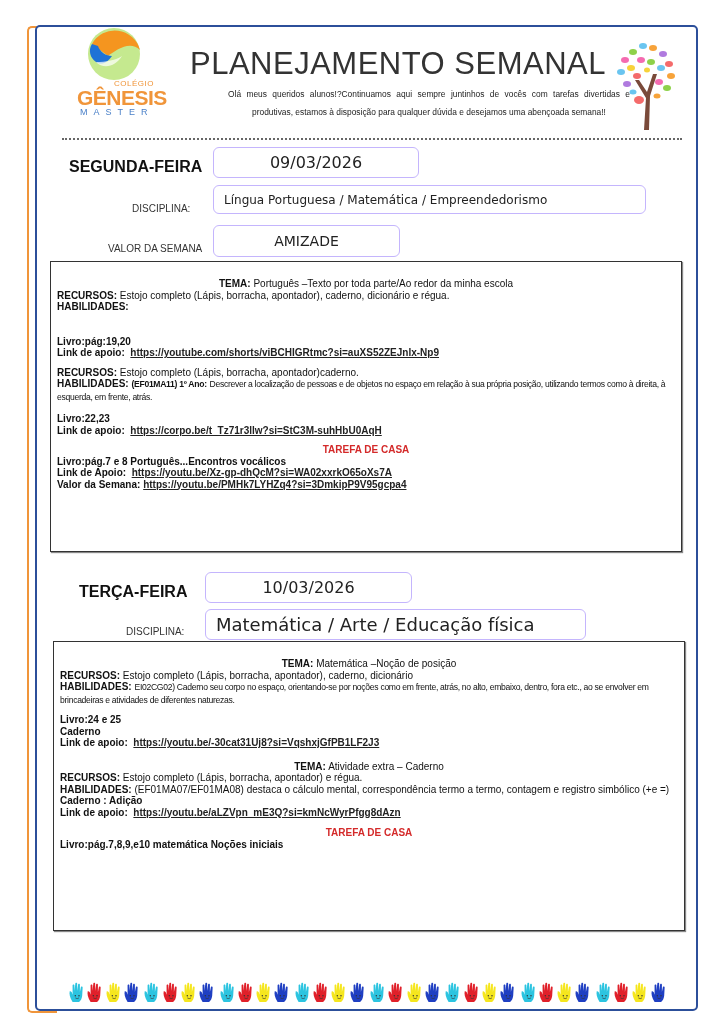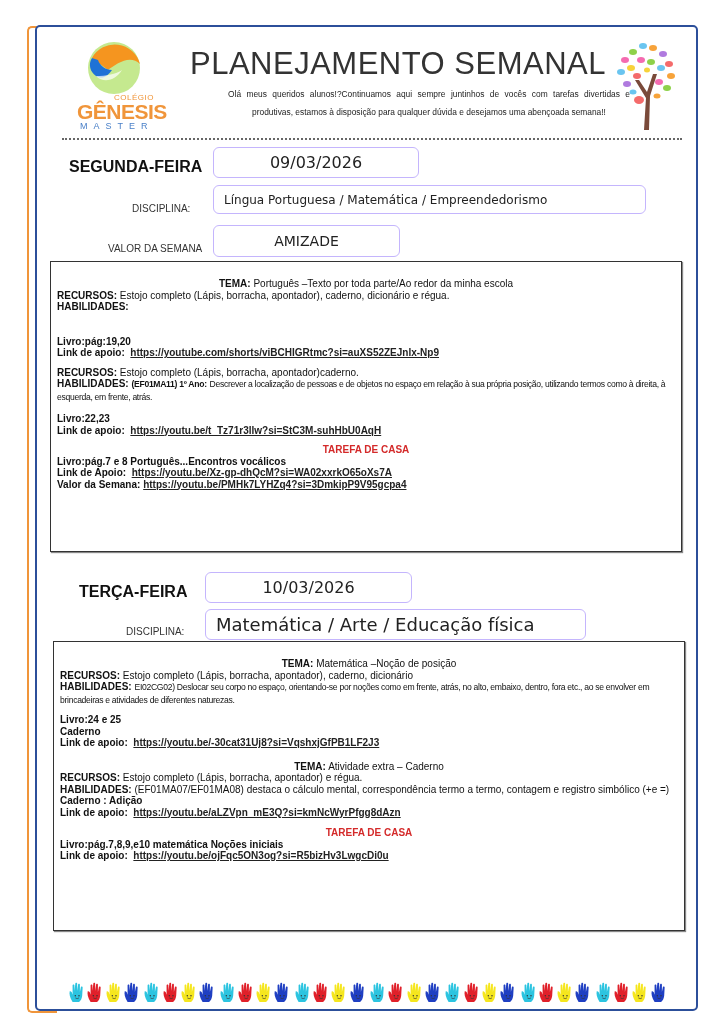--- a/index.html
+++ b/index.html
@@ -4,21 +4,21 @@
 <style>
   * { box-sizing: border-box; margin: 0; padding: 0; }
   html, body { width: 722px; height: 1023px; background: #ffffff; overflow: hidden; }
   body { position: relative; font-family: "Liberation Sans", sans-serif; color: #111; }
 
   .orange-frame { position: absolute; left: 27px; top: 26px; width: 30px; height: 987px;
     border: 2px solid #f0953a; border-right: none; border-radius: 5px 0 0 5px; }
   .blue-frame { position: absolute; left: 35px; top: 25px; width: 663px; height: 986px;
     border: 2px solid #2c4f9a; border-radius: 5px; background: #fff; }
 
-  .logo { position: absolute; left: 74px; top: 40px; width: 80px; height: 90px; text-decoration: underline; }
+  .logo { position: absolute; left: 74px; top: 26px; width: 80px; height: 90px; text-decoration: underline; }
   .logo svg { display: block; margin: 0 auto; }
   .logo .colegio { position: absolute; left: 40px; top: 53px; font-size: 8px; color: #f0953a; letter-spacing: 0.5px; }
   .logo .genesis { position: absolute; left: 3px; top: 60px; font-size: 21px; font-weight: bold; color: #f0953a; letter-spacing: -0.5px; }
   .logo .master { position: absolute; left: 6px; top: 81px; font-size: 9px; color: #4a80c8; letter-spacing: 6px; }
 
   .title { position: absolute; left: 190px; top: 46px; font-size: 31px; color: #333; letter-spacing: 0.5px; }
   .intro { position: absolute; left: 188px; top: 86px; width: 402px; font-size: 8.4px; line-height: 17.5px; color: #222; text-align: justify; text-align-last: center; margin-left: 40px; }
 
   .tree { position: absolute; left: 613px; top: 38px; width: 66px; height: 92px; }
   .dotted { position: absolute; left: 62px; top: 138px; width: 620px; border-top: 2px dotted #666; }
@@ -107,54 +107,53 @@
   <div class="gap"></div>
     <div class="gap"></div>
   <div class="lbl">Livro:pág:19,20</div>
   <div><span class="lbl">Link de apoio:</span>&nbsp; <a class="link">https://youtube.com/shorts/viBCHIGRtmc?si=auXS52ZEJnlx-Np9</a></div>
   <div class="gap" style="height:8px"></div>
 
   <div><b>RECURSOS:</b> <span>Estojo completo (Lápis, borracha, apontador)caderno.</span></div>
   <div><b>HABILIDADES:</b> <b class="hab">(EF01MA11) 1º Ano:</b> <span class="hab">Descrever a localização de pessoas e de objetos no espaço em relação à sua própria posição, utilizando termos como à direita, à esquerda, em frente, atrás.</span></div>
   <div class="gap" style="height:10px"></div>
   <div class="lbl">Livro:22,23</div>
-  <div><span class="lbl">Link de apoio:</span>&nbsp; <a class="link">https://youtu.be/t_Tz71r3llw?si=StC3M-suhHbU0AqH</a></div>
+  <div><span class="lbl">Link de apoio:</span>&nbsp; <a class="link">https://corpo.be/t_Tz71r3llw?si=StC3M-suhHbU0AqH</a></div>
   <div class="gap" style="height:8px"></div>
 
   <div class="tarefa">TAREFA  DE CASA</div>
   <div class="lbl">Livro:pág.7  e 8 Português...Encontros  vocálicos</div>
   <div><span class="lbl">Link de Apoio:</span>&nbsp; <a class="link">https://youtu.be/Xz-gp-dhQcM?si=WA02xxrkO65oXs7A</a></div>
   <div><span class="lbl">Valor da Semana:</span> <a class="link">https://youtu.be/PMHk7LYHZq4?si=3DmkipP9V95gcpa4</a></div>
 </div>
 
 <div class="day-label" style="left:79px; top:583px;">TERÇA-FEIRA</div>
 <div class="rbox center" style="left:205px; top:572px; width:207px; height:31px; font-size:16px;">10/03/2026</div>
 
 <div class="small-label" style="left:126px; top:626px;">DISCIPLINA:</div>
 <div class="rbox" style="left:205px; top:609px; width:381px; height:31px; font-size:18px; padding-left:10px;">Matemática / Arte / Educação física</div>
 
 <div class="content" style="left:53px; top:641px; width:632px; height:290px;">
   <div class="center"><b>TEMA:</b> <span>Matemática –Noção de posição</span></div>
   <div><b>RECURSOS:</b> <span>Estojo completo (Lápis, borracha, apontador), caderno, dicionário</span></div>
-  <div><b>HABILIDADES:</b> <span class="hab">EI02CG02) Deslocar seu corpo no espaço, orientando-se por noções como em frente, atrás, no alto, embaixo, dentro, fora etc., ao se envolver em brincadeiras e atividades de diferentes naturezas.</span></div>
+  <div><b>HABILIDADES:</b> <span class="hab">EI02CG02) Caderno seu corpo no espaço, orientando-se por noções como em frente, atrás, no alto, embaixo, dentro, fora etc., ao se envolver em brincadeiras e atividades de diferentes naturezas.</span></div>
   <div class="gap" style="height:8px"></div>
   <div class="lbl">Livro:24  e 25</div>
   <div class="lbl">Caderno</div>
   <div><span class="lbl">Link de apoio:</span>&nbsp; <a class="link">https://youtu.be/-30cat31Uj8?si=VqshxjGfPB1LF2J3</a></div>
 
   <div class="center"><b>TEMA:</b> <span>Atividade  extra – Caderno</span></div>
   <div><b>RECURSOS:</b> <span>Estojo completo (Lápis, borracha, apontador) e régua.</span></div>
   <div><b>HABILIDADES:</b> <span>(EF01MA07/EF01MA08)  destaca o cálculo mental, correspondência termo a termo, contagem e registro simbólico (+e =)</span></div>
   <div class="lbl">Caderno : Adição</div>
   <div><span class="lbl">Link de apoio:</span>&nbsp; <a class="link">https://youtu.be/aLZVpn_mE3Q?si=kmNcWyrPfgg8dAzn</a></div>
   <div class="gap" style="height:9px"></div>
 
   <div class="tarefa">TAREFA  DE CASA</div>
   <div class="lbl">Livro:pág.7,8,9,e10  matemática Noções iniciais</div>
-  <div><span class="lbl">Link de apoio:</span>&nbsp; <a class="link">https://youtu.be/ojFqc5ON3og?si=R5bizHv3LwgcDi0u</a></div>
 </div>
 
 <div class="hands" id="hands">
     <svg class="hand" style="" viewBox="0 0 20 24">
       <path d="M5,23 C2,18 1,14 2,11 L4,12 L5,15 L5,5 C5,3.5 7,3.5 7,5 L7,11 L8,3 C8,1.5 10,1.5 10,3 L10,11 L11,4 C11,2.5 13,2.5 13,4 L13,12 L14,7 C14,5.5 16,5.5 16,7 L15.5,16 C15,20 13,23 11,23 Z" fill="#2cc4e0"></path>
       <circle cx="8" cy="16" r="0.8" fill="#333"></circle>
       <circle cx="12" cy="16" r="0.8" fill="#333"></circle>
       <path d="M8,18.5 Q10,20 12,18.5" stroke="#333" stroke-width="0.7" fill="none"></path>
     </svg>
     <svg class="hand" style="" viewBox="0 0 20 24">

